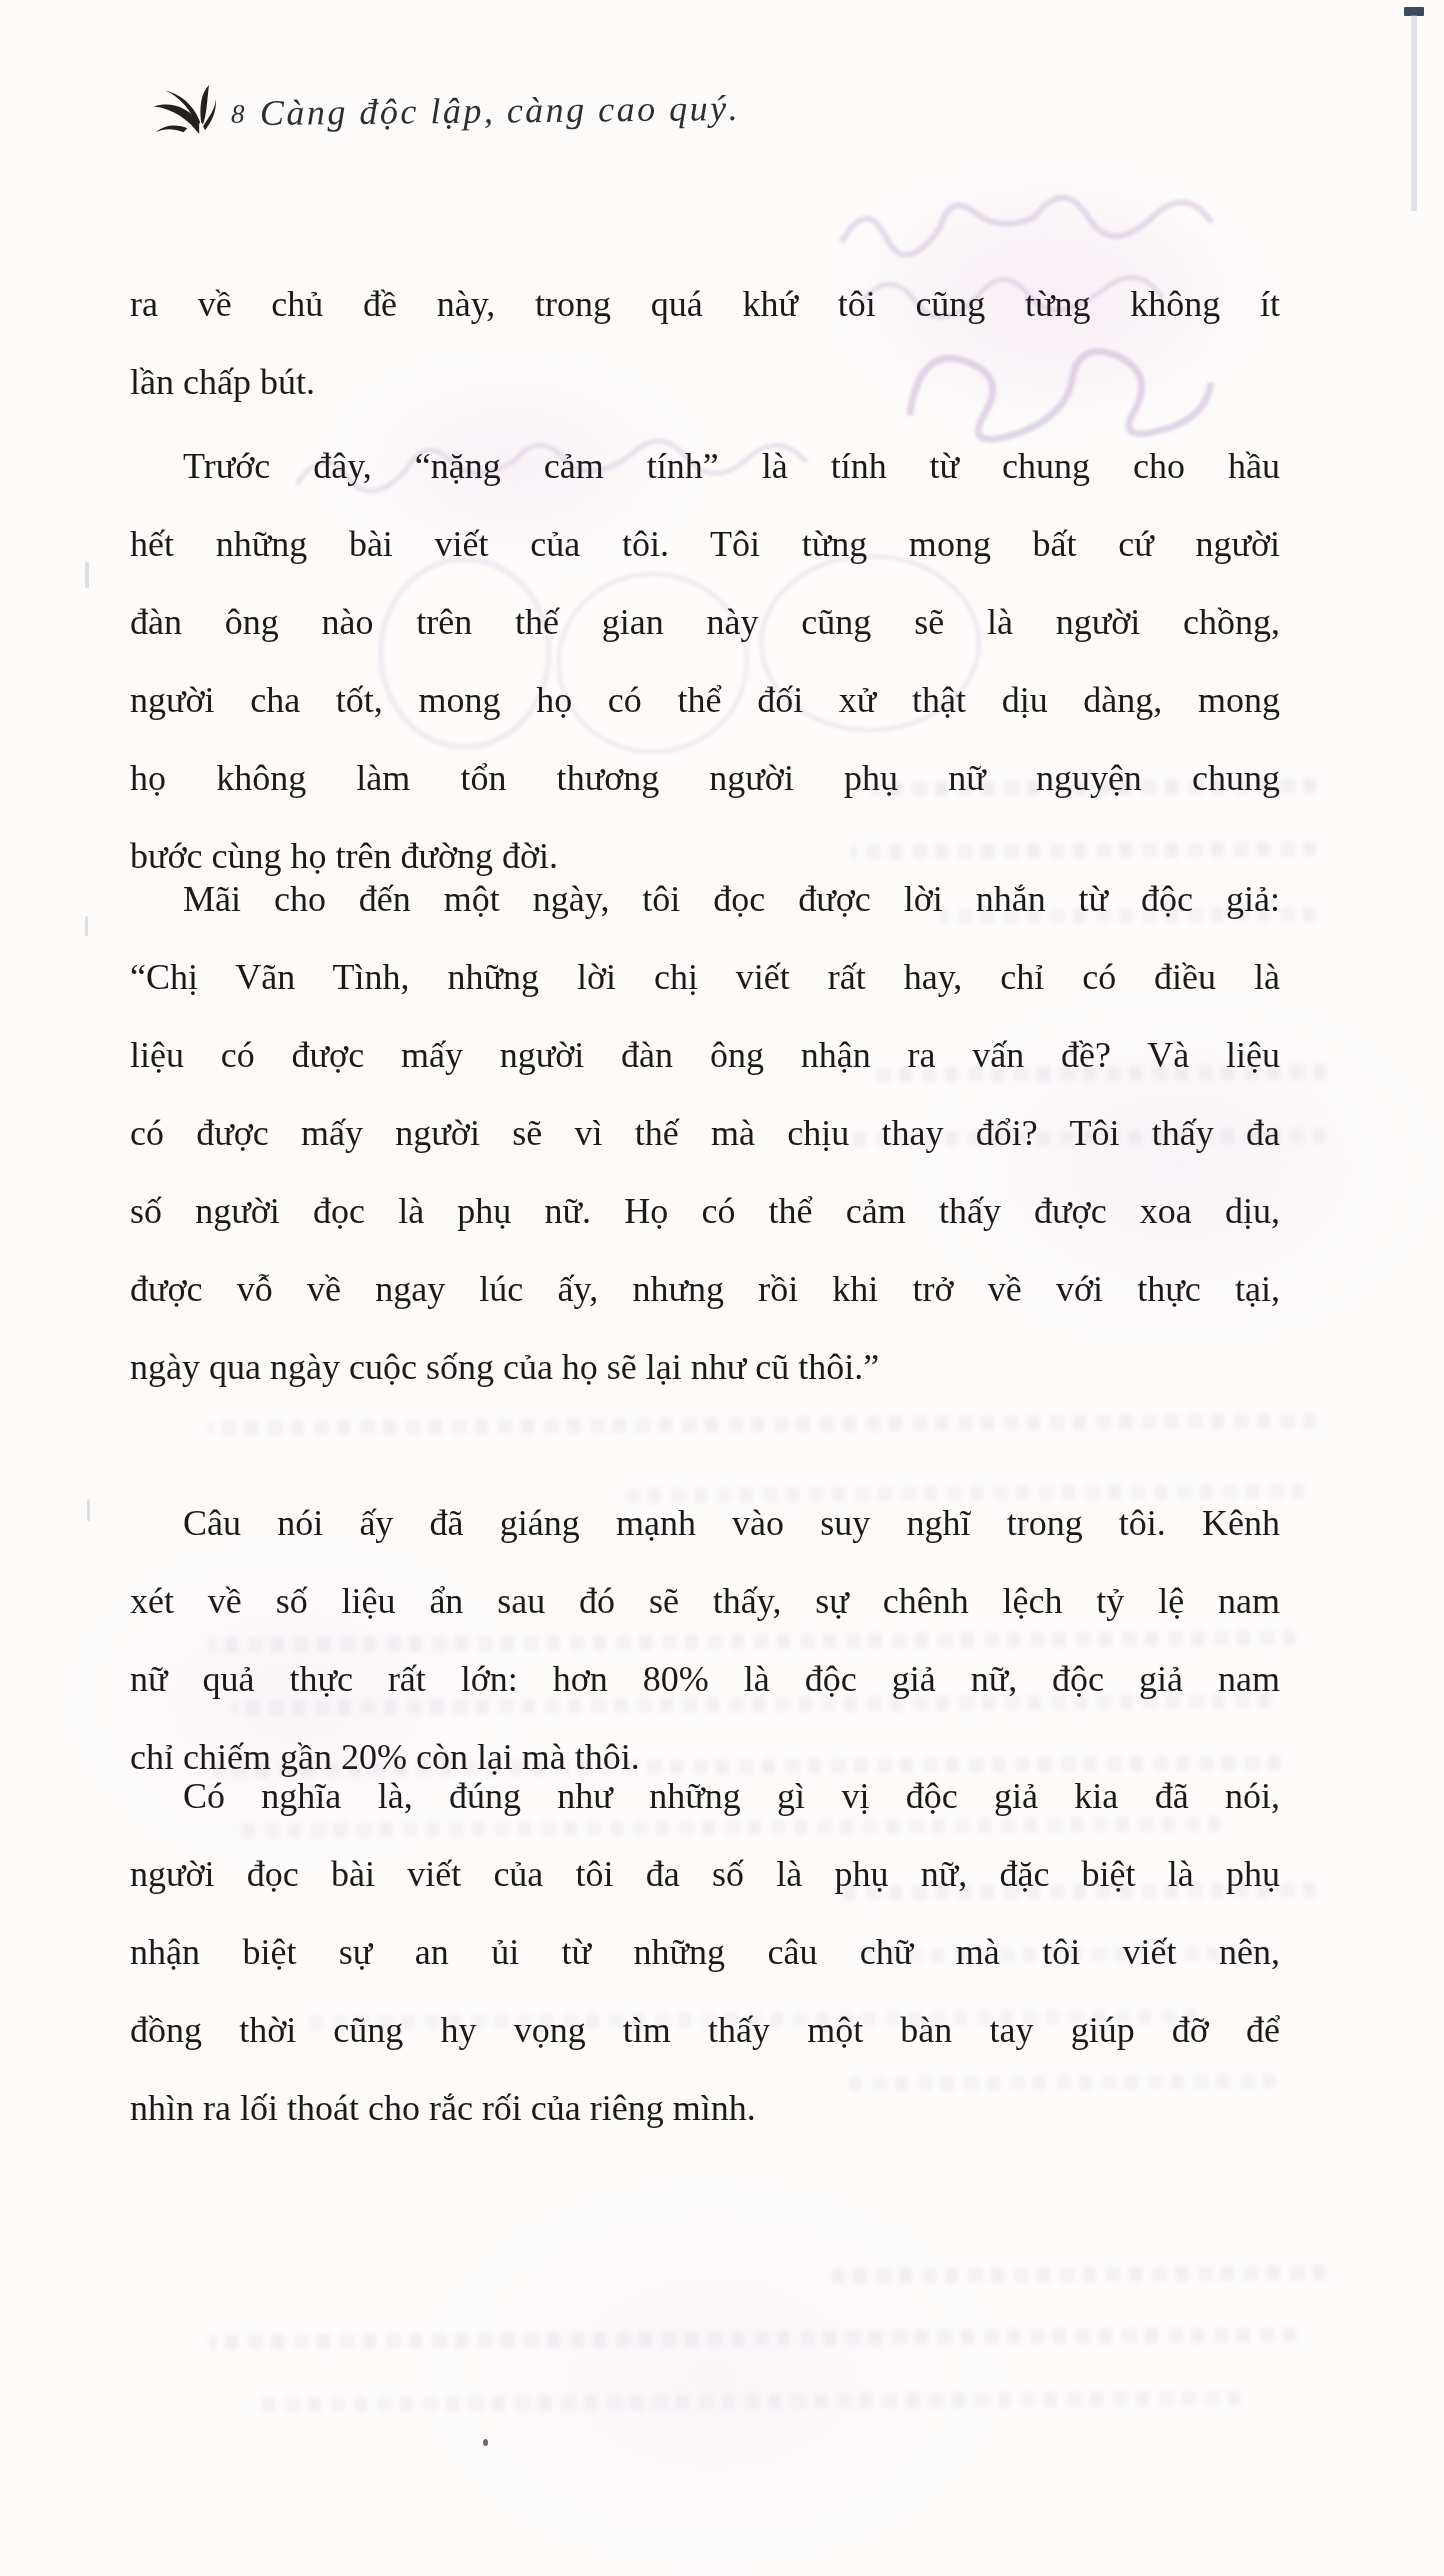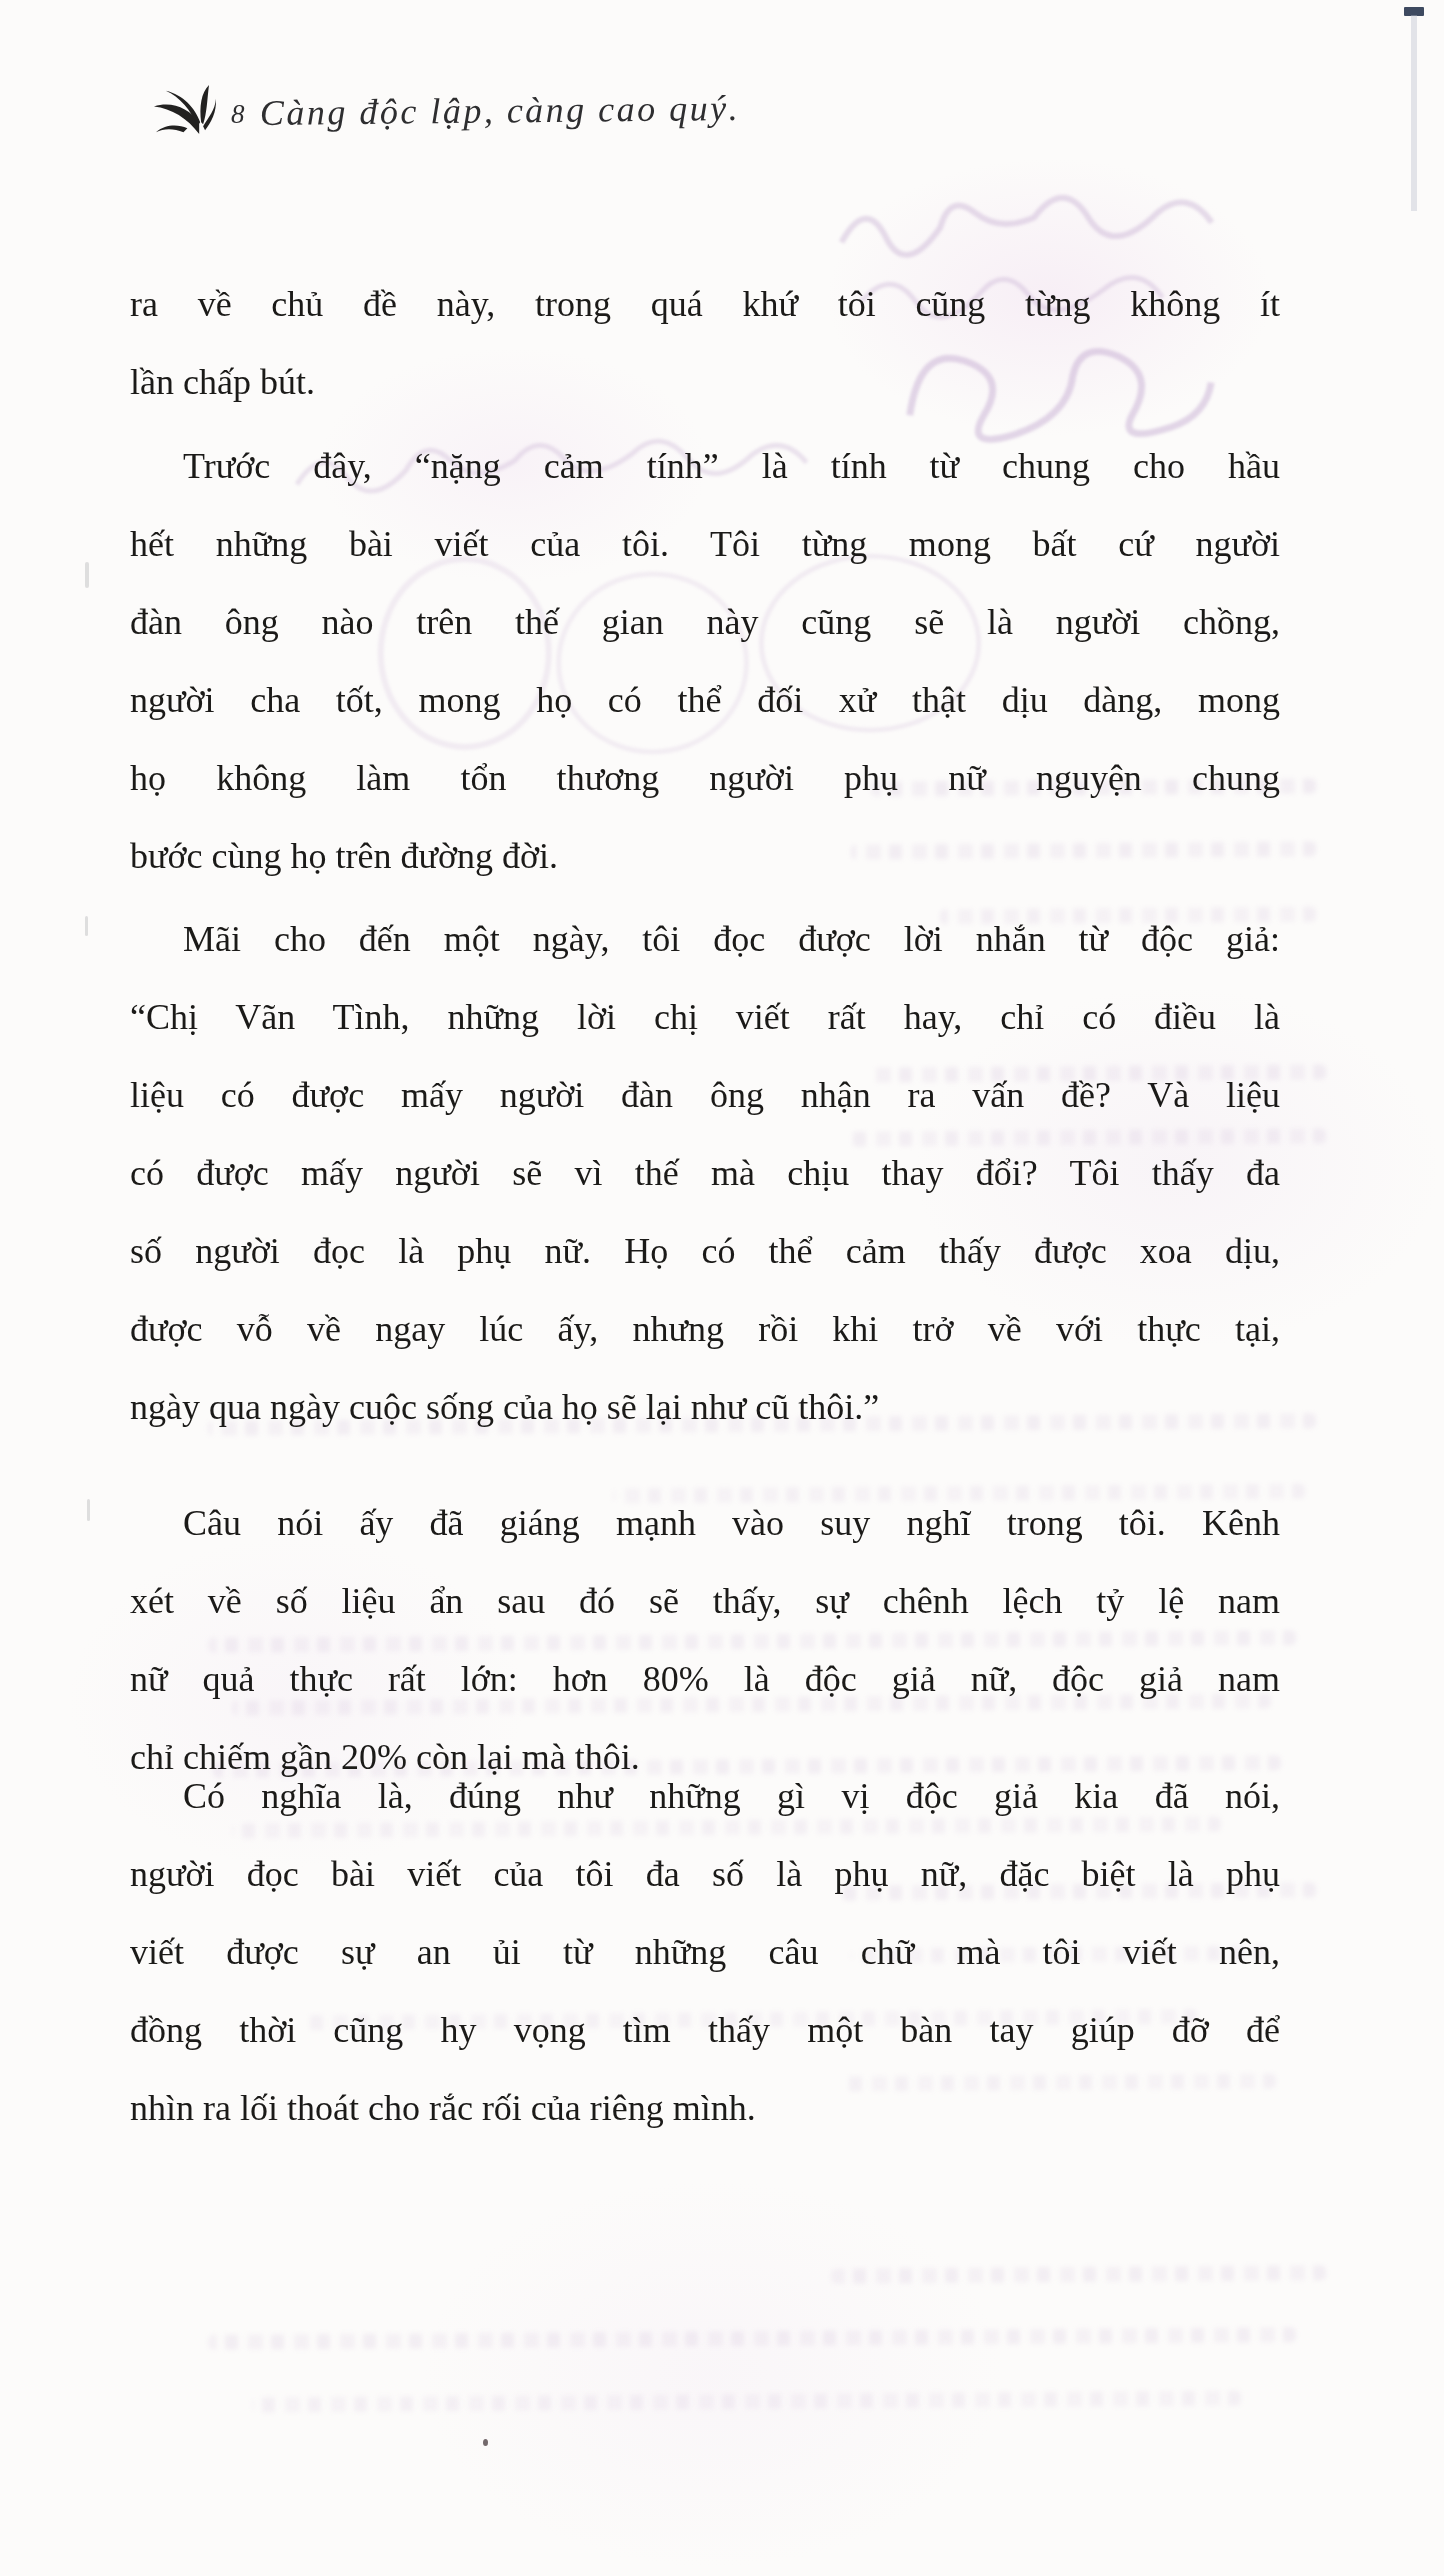--- a/index.html
+++ b/index.html
@@ -117,40 +117,40 @@
 
     <div class="para" style="top:427px">
       <div class="line indent">Trước đây, “nặng cảm tính” là tính từ chung cho hầu</div>
       <div class="line">hết những bài viết của tôi. Tôi từng mong bất cứ người</div>
       <div class="line">đàn ông nào trên thế gian này cũng sẽ là người chồng,</div>
       <div class="line">người cha tốt, mong họ có thể đối xử thật dịu dàng, mong</div>
       <div class="line">họ không làm tổn thương người phụ nữ nguyện chung</div>
       <div class="line last">bước cùng họ trên đường đời.</div>
     </div>
 
-    <div class="para" style="top:900px">
+    <div class="para" style="top:860px">
       <div class="line indent">Mãi cho đến một ngày, tôi đọc được lời nhắn từ độc giả:</div>
       <div class="line">“Chị Vãn Tình, những lời chị viết rất hay, chỉ có điều là</div>
       <div class="line">liệu có được mấy người đàn ông nhận ra vấn đề? Và liệu</div>
       <div class="line">có được mấy người sẽ vì thế mà chịu thay đổi? Tôi thấy đa</div>
       <div class="line">số người đọc là phụ nữ. Họ có thể cảm thấy được xoa dịu,</div>
       <div class="line">được vỗ về ngay lúc ấy, nhưng rồi khi trở về với thực tại,</div>
       <div class="line last">ngày qua ngày cuộc sống của họ sẽ lại như cũ thôi.”</div>
     </div>
 
     <div class="para" style="top:1484px">
       <div class="line indent">Câu nói ấy đã giáng mạnh vào suy nghĩ trong tôi. Kênh</div>
       <div class="line">xét về số liệu ẩn sau đó sẽ thấy, sự chênh lệch tỷ lệ nam</div>
       <div class="line">nữ quả thực rất lớn: hơn 80% là độc giả nữ, độc giả nam</div>
       <div class="line last">chỉ chiếm gần 20% còn lại mà thôi.</div>
     </div>
 
     <div class="para" style="top:1757px">
       <div class="line indent">Có nghĩa là, đúng như những gì vị độc giả kia đã nói,</div>
       <div class="line">người đọc bài viết của tôi đa số là phụ nữ, đặc biệt là phụ</div>
-      <div class="line">viết được sự an ủi từ những câu chữ mà tôi viết nên,</div>
+      <div class="line">nhận biệt sự an ủi từ những câu chữ mà tôi viết nên,</div>
       <div class="line">đồng thời cũng hy vọng tìm thấy một bàn tay giúp đỡ để</div>
       <div class="line last">nhìn ra lối thoát cho rắc rối của riêng mình.</div>
     </div>
 
   </main>
 </div>
 
 
 </body></html>

